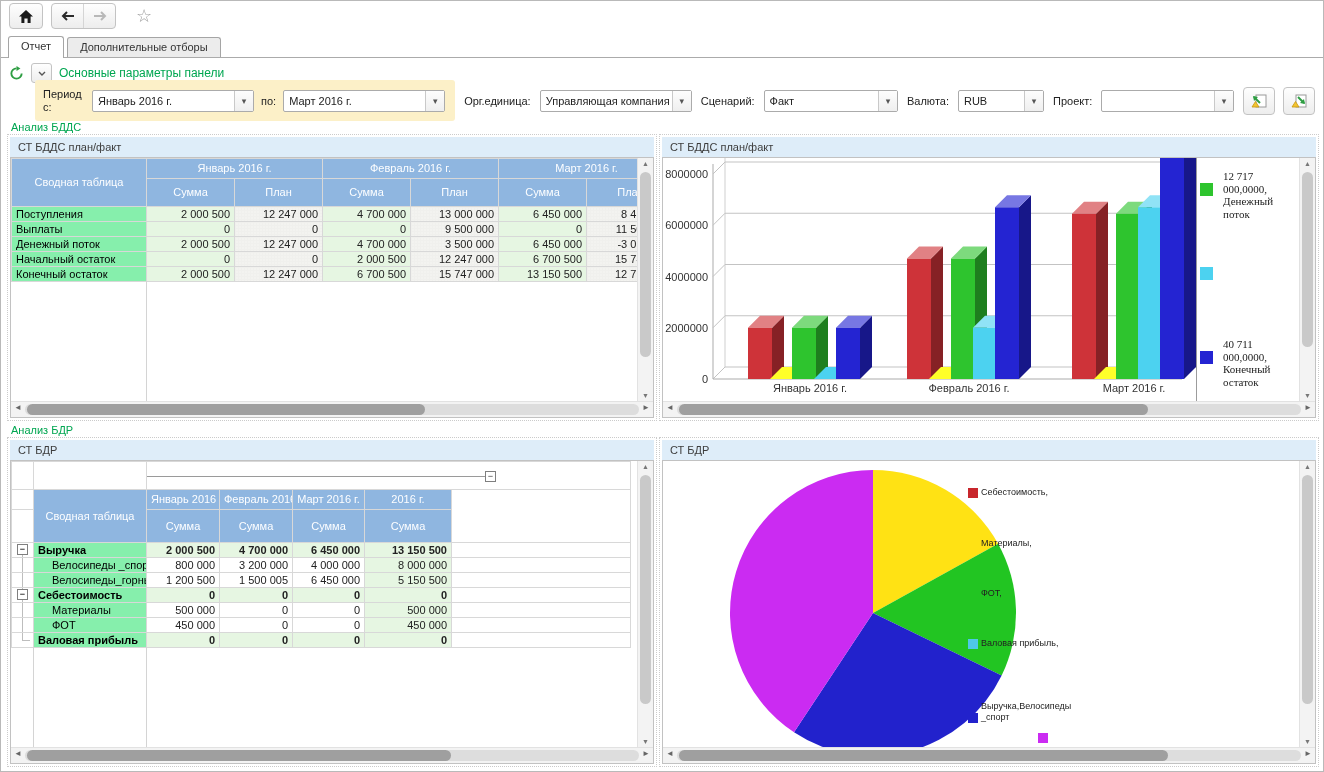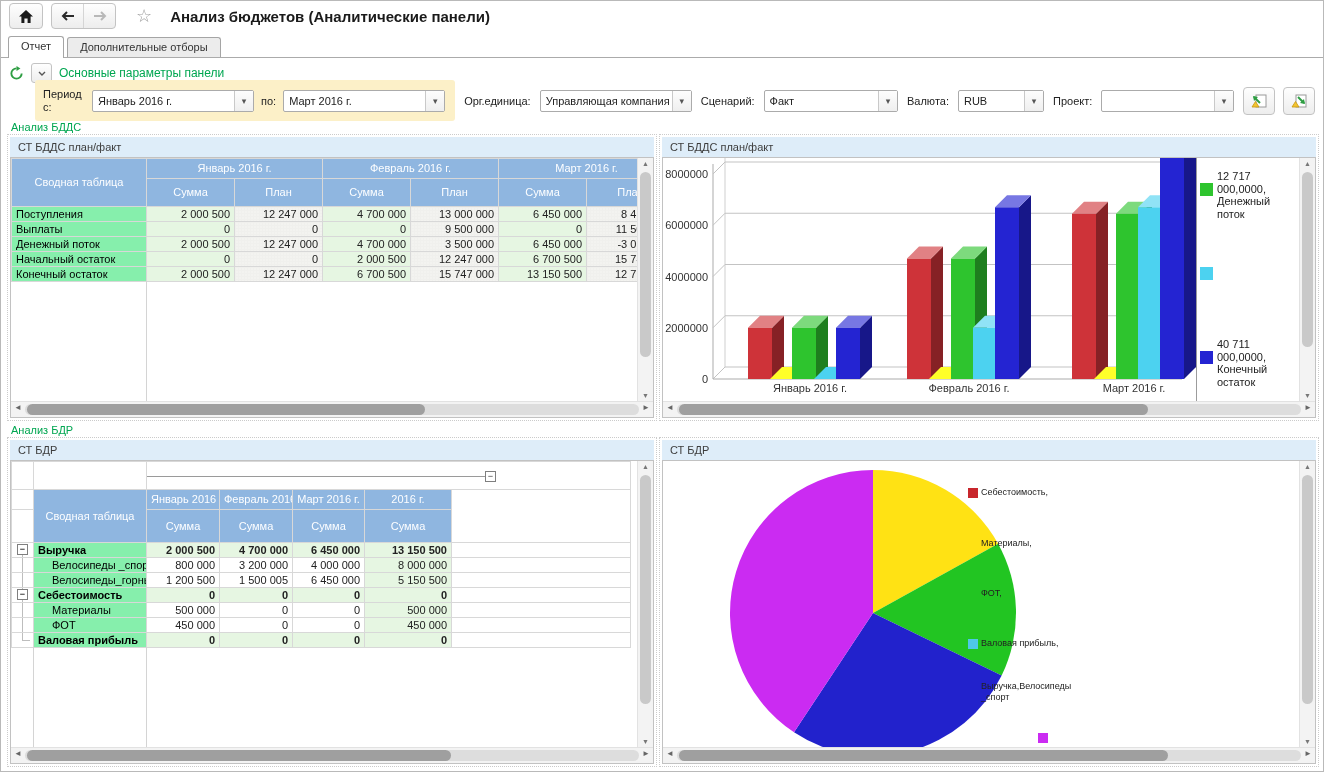--- a/index.html
+++ b/index.html
@@ -73,21 +73,21 @@
   .tv.half{bottom:50%;}
   .th8{position:absolute;left:10px;top:50%;width:8px;border-top:1px solid #BDBDBD;}
   .grpline{position:absolute;left:0;top:14px;border-top:1px solid #9A9A9A;}
   .grpminus{position:absolute;top:9px;width:11px;height:11px;border:1px solid #7F7F7F;background:#fff;font-size:9px;line-height:9px;text-align:center;color:#333;box-sizing:border-box;}
 
   
   .chartarea{position:relative;flex:1;overflow:hidden;}
   .chartlegend{width:102px;flex:0 0 auto;border-left:1px solid #9C9C9C;position:relative;overflow:hidden;}
   .blg{position:absolute;left:3px;right:0;}
   .blg-sq{position:absolute;left:0;top:13px;width:13px;height:13px;}
-  .blg-t{display:block;margin-left:17px;line-height:1.15;color:#222;}
+  .blg-t{display:block;margin-left:23px;line-height:1.15;color:#222;font-family:Liberation Serif, serif;}
   .pielegend{position:absolute;left:305px;top:0;width:120px;height:100%;}
   .plg{position:absolute;left:0;display:flex;align-items:flex-end;gap:3px;}
   .plg-sq{width:10px;height:10px;flex:0 0 auto;}
   .plg-t{width:80px;font-size:9px;line-height:1.2;color:#222;}
   svg{display:block;}
 </style>
 </head>
 <body>
 
 <div class="win">
@@ -110,21 +110,20 @@
       </div>
       <div class="navbtn">
         <span>
           <svg width="16" height="12" viewBox="0 0 16 12">
               <path d="M2 6 H13 M9 2 L13 6 L9 10" stroke="#B8B8B8" stroke-width="2" fill="none"></path>
             </svg>
         </span>
       </div>
     </div>
     <span class="star">☆</span>
-    <span class="wtitle">Анализ бюджетов (Аналитические панели)</span>
   </div>
 
   <div class="tabstrip">
     <div class="tab active">Отчет</div>
     <div class="tab">Дополнительные отборы</div>
   </div>
 
   <div class="paramshdr">
     <span>
       <svg width="15" height="15" viewBox="0 0 16 16">
@@ -561,21 +560,21 @@
                   <span class="plg-t">Материалы,</span>
                 </div>
                 <div class="plg" style="top: 127px;">
                   <span class="plg-sq" style="background: rgb(34, 197, 34);"></span>
                   <span class="plg-t">ФОТ,</span>
                 </div>
                 <div class="plg" style="top: 177px;">
                   <span class="plg-sq" style="background: rgb(79, 200, 232);"></span>
                   <span class="plg-t">Валовая прибыль,</span>
                 </div>
-                <div class="plg" style="top: 220px;">
+                <div class="plg" style="top: 240px;">
                   <span class="plg-sq" style="background: rgb(34, 34, 204);"></span>
                   <span class="plg-t">Выручка,Велосипеды _спорт</span>
                 </div>
                 <div class="plg" style="top: 272px; flex-direction: column;">
                   <span class="plg-sq" style="background: rgb(203, 43, 242);"></span>
                   <span class="plg-t">Выручка,Велосипеды_горные</span>
                 </div>
               </div>
           </div>
           <div class="vscroll">

